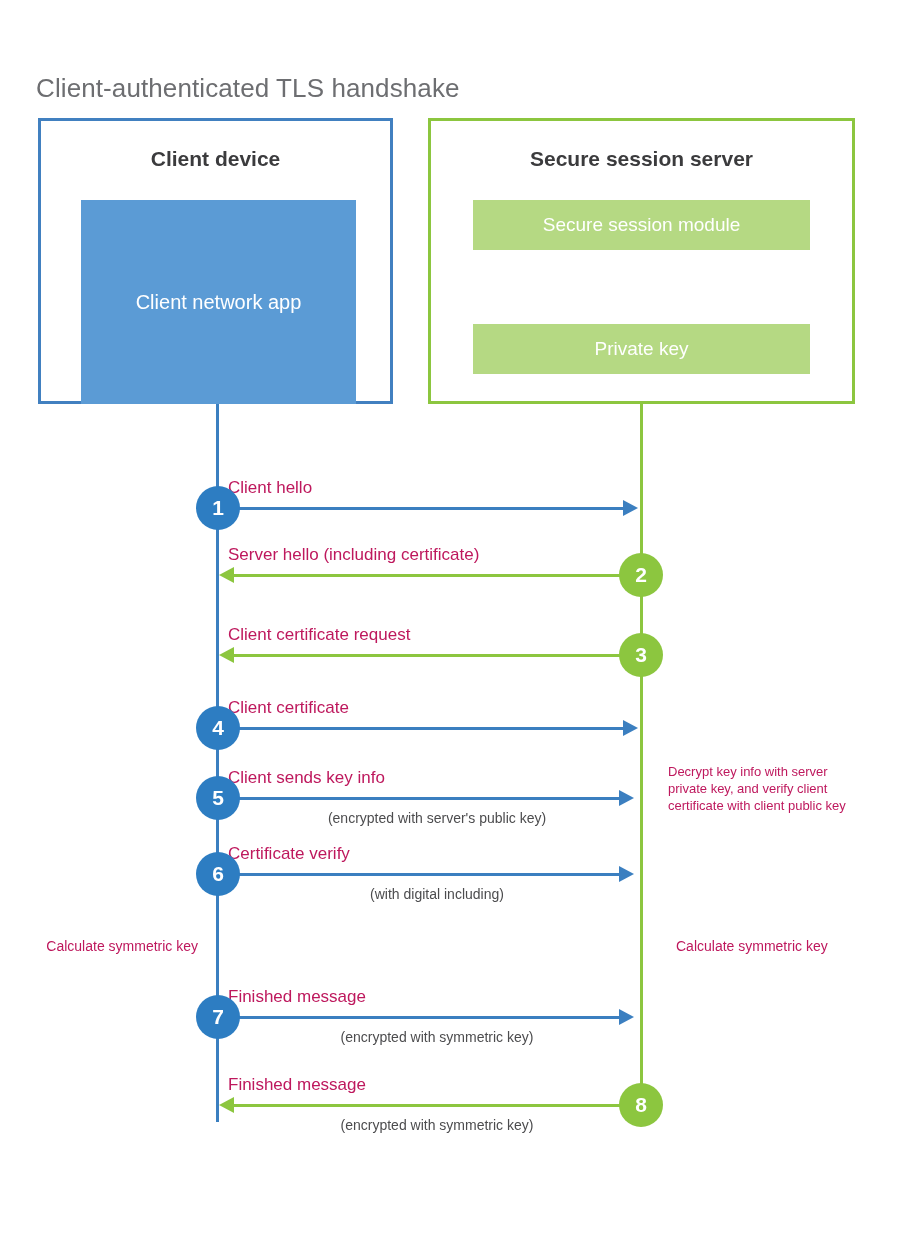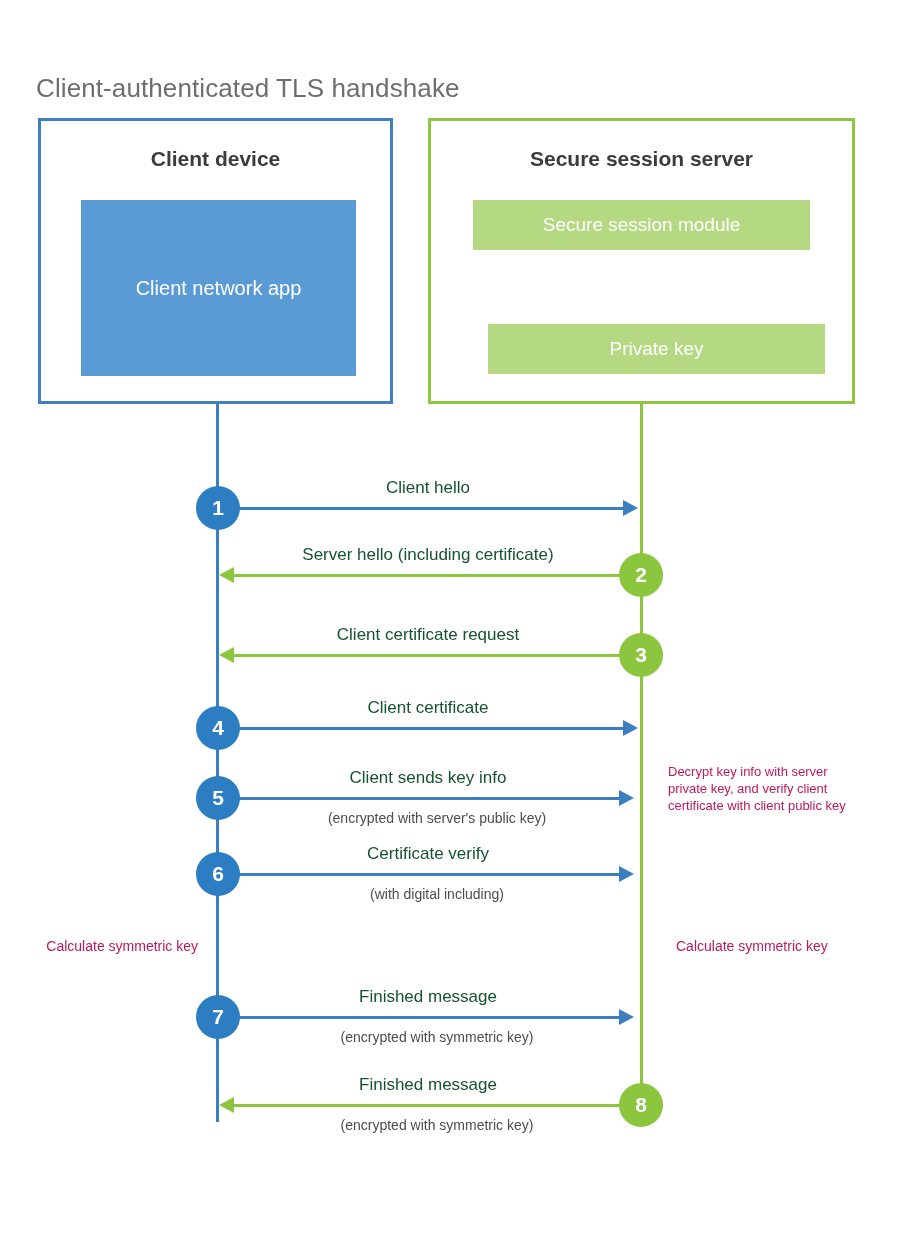--- a/index.html
+++ b/index.html
@@ -57,21 +57,21 @@
     font-size: 21px;
     font-weight: bold;
     color: #3b3b3d;
   }
 
   .client-app {
     position: absolute;
     left: 40px;
     top: 79px;
     width: 275px;
-    height: 176px;
+    height: 204px;
     background: #5b9bd5;
     color: #ffffff;
     font-size: 20px;
     line-height: 28px;
     display: flex;
     align-items: center;
     justify-content: center;
     text-align: center;
   }
 
@@ -83,21 +83,21 @@
     background: #b5d983;
     color: #ffffff;
     font-size: 19px;
     display: flex;
     align-items: center;
     justify-content: center;
     text-align: right;
   }
   .server-bar.b0 { top: 79px; }
   .server-bar.b1 { top: 141px; }
-  .server-bar.b2 { top: 203px; margin-left: 15px; }
+  .server-bar.b2 { top: 203px; }
 
   
   .lifeline {
     position: absolute;
     width: 3px;
   }
   .lifeline.client {
     left: 216px;
     top: 404px;
     height: 718px;
@@ -136,23 +136,22 @@
   }
   .msg.to-client .arrow-line { background: #8cc63f; }
   .msg.to-client .arrow-head {
     border-right: 15px solid #8cc63f;
   }
 
   .msg-label {
     position: absolute;
     left: 228px;
     width: 400px;
-    text-align: center;
     font-size: 17px;
-    color: #14532d;
+    color: #be185d;
     top: -30px;
     white-space: nowrap;
   }
   .msg-sublabel {
     position: absolute;
     left: 237px;
     width: 400px;
     text-align: center;
     font-size: 14px;
     color: #4c4c4e;

